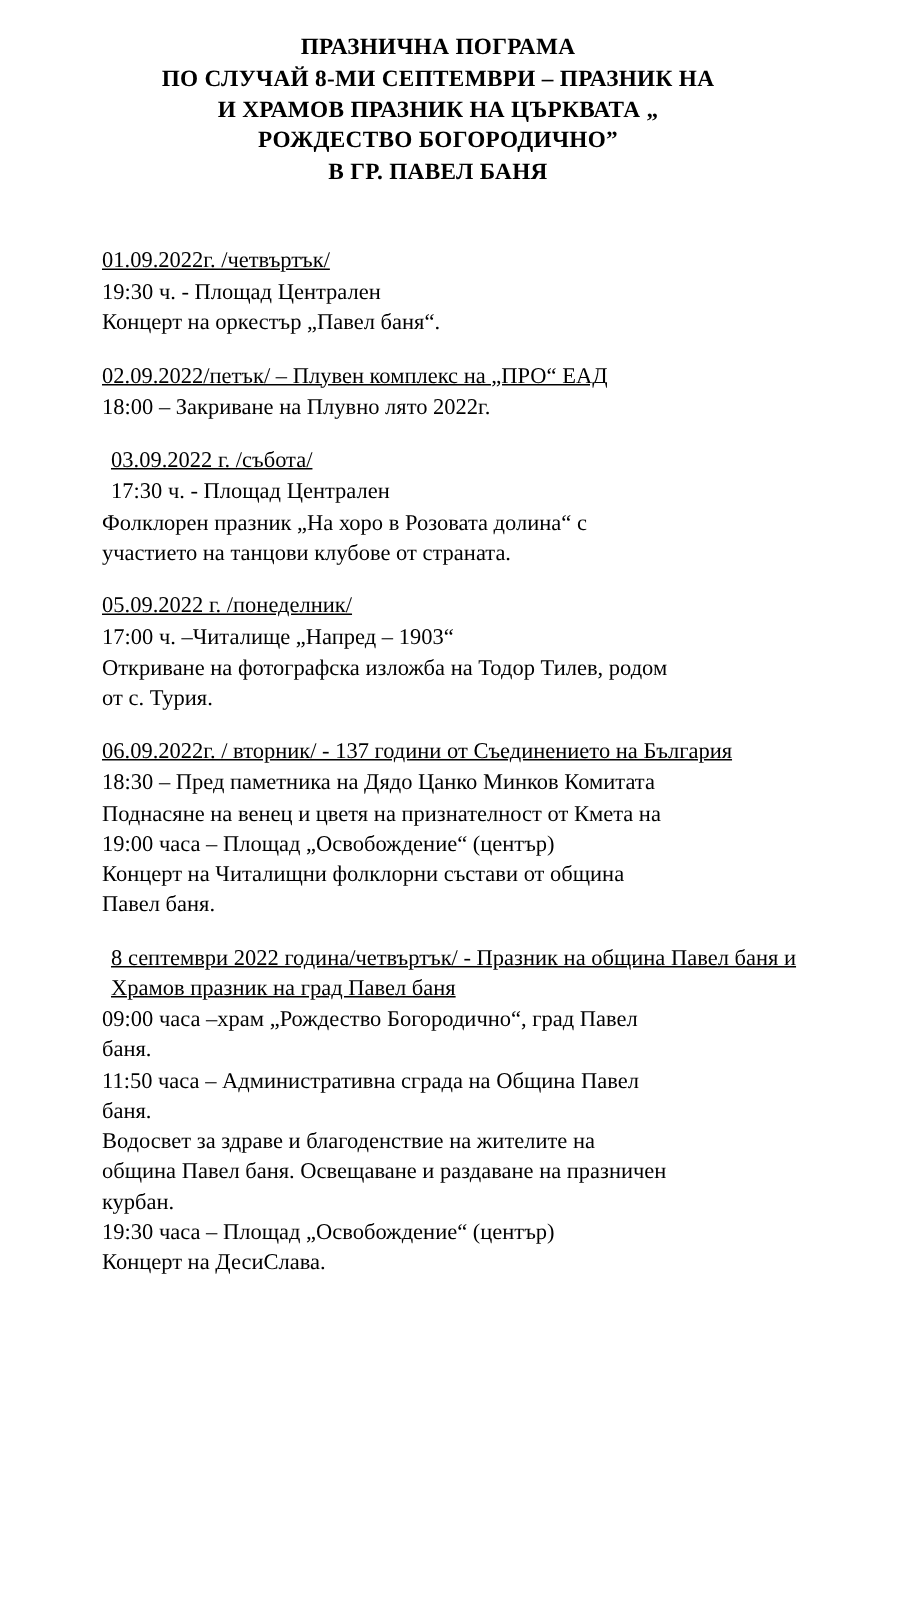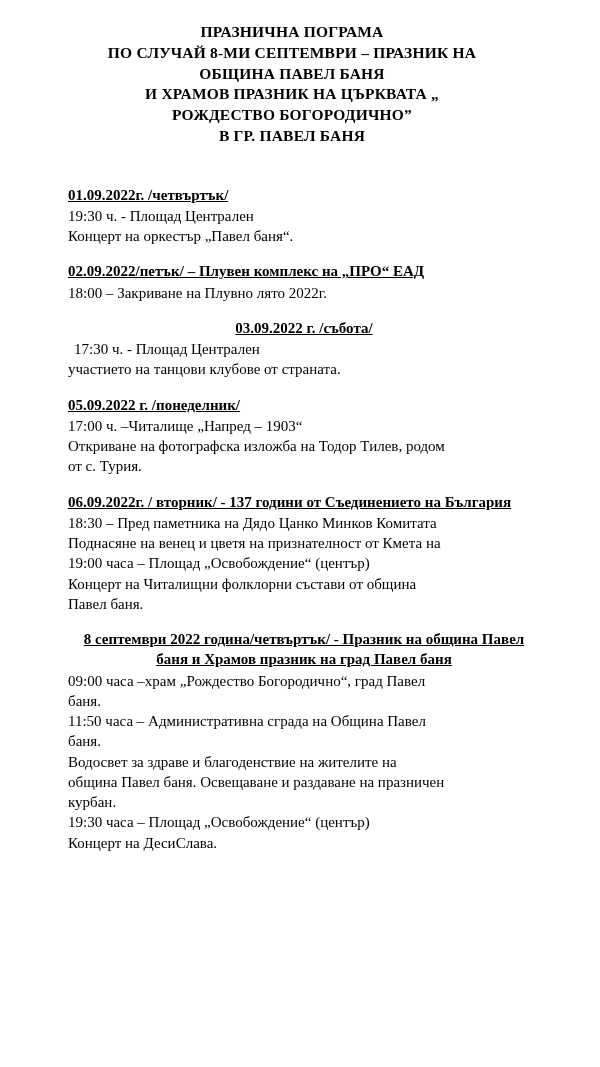--- a/index.html
+++ b/index.html
@@ -34,47 +34,45 @@
   }
   .content {
     margin-top: 38px;
     padding-left: 34px;
     padding-right: 16px;
   }
   .entry {
     margin-bottom: 15px;
   }
   .entry-heading {
-    font-weight: bold;
+    font-weight: normal;
     text-decoration: underline;
     font-size: 15px;
     line-height: 1.35;
     margin-bottom: 1px;
   }
   .entry-heading.indent {
     padding-left: 6px;
-    text-align: center;
   }
   .entry-line {
     font-size: 15px;
     line-height: 1.35;
   }
   .entry-line.indent {
     padding-left: 6px;
   }
 </style>
 </head>
 <body>
 
 <div class="page">
 
   <div class="doc-title">
     <span class="tline">ПРАЗНИЧНА ПОГРАМА</span>
     <span class="tline">ПО СЛУЧАЙ 8-МИ СЕПТЕМВРИ – ПРАЗНИК НА</span>
-    <span class="tline">ОБЩИНА ПАВЕЛ БАНЯ</span>
     <span class="tline">И ХРАМОВ ПРАЗНИК НА ЦЪРКВАТА „</span>
     <span class="tline">РОЖДЕСТВО БОГОРОДИЧНО”</span>
     <span class="tline">В ГР. ПАВЕЛ БАНЯ</span>
   </div>
 
   <div class="content">
 
     <div class="entry">
       <div class="entry-heading">01.09.2022г. /четвъртък/</div>
       <div class="entry-line">19:30 ч. - Площад Централен</div>
@@ -82,20 +80,21 @@
     </div>
 
     <div class="entry">
       <div class="entry-heading">02.09.2022/петък/ – Плувен комплекс на „ПРО“ ЕАД</div>
       <div class="entry-line">18:00 – Закриване на Плувно лято 2022г.</div>
     </div>
 
     <div class="entry">
       <div class="entry-heading indent">03.09.2022 г. /събота/</div>
       <div class="entry-line indent"> 17:30 ч. - Площад Централен</div>
+      <div class="entry-line">Фолклорен празник „На хоро в Розовата долина“ с</div>
       <div class="entry-line">участието на танцови клубове от страната.</div>
     </div>
 
     <div class="entry">
       <div class="entry-heading">05.09.2022 г. /понеделник/</div>
       <div class="entry-line">17:00 ч. –Читалище „Напред – 1903“</div>
       <div class="entry-line">Откриване на фотографска изложба на Тодор Тилев, родом</div>
       <div class="entry-line">от с. Турия.</div>
     </div>
 

